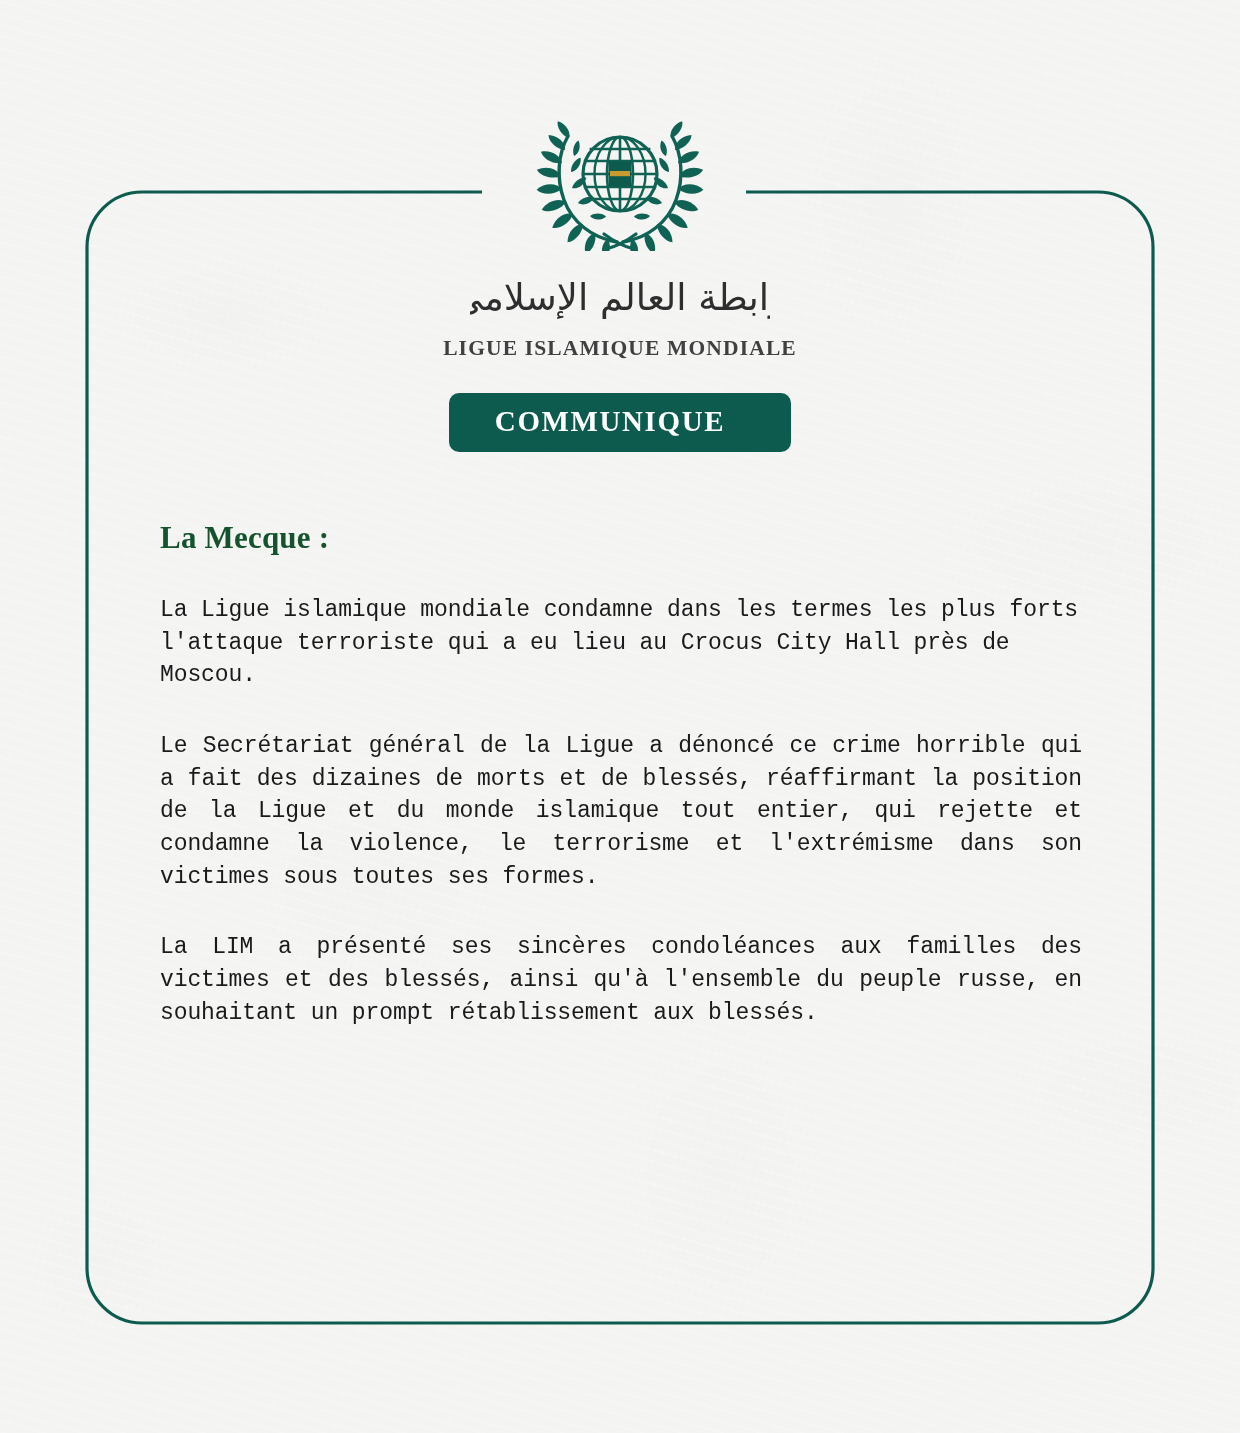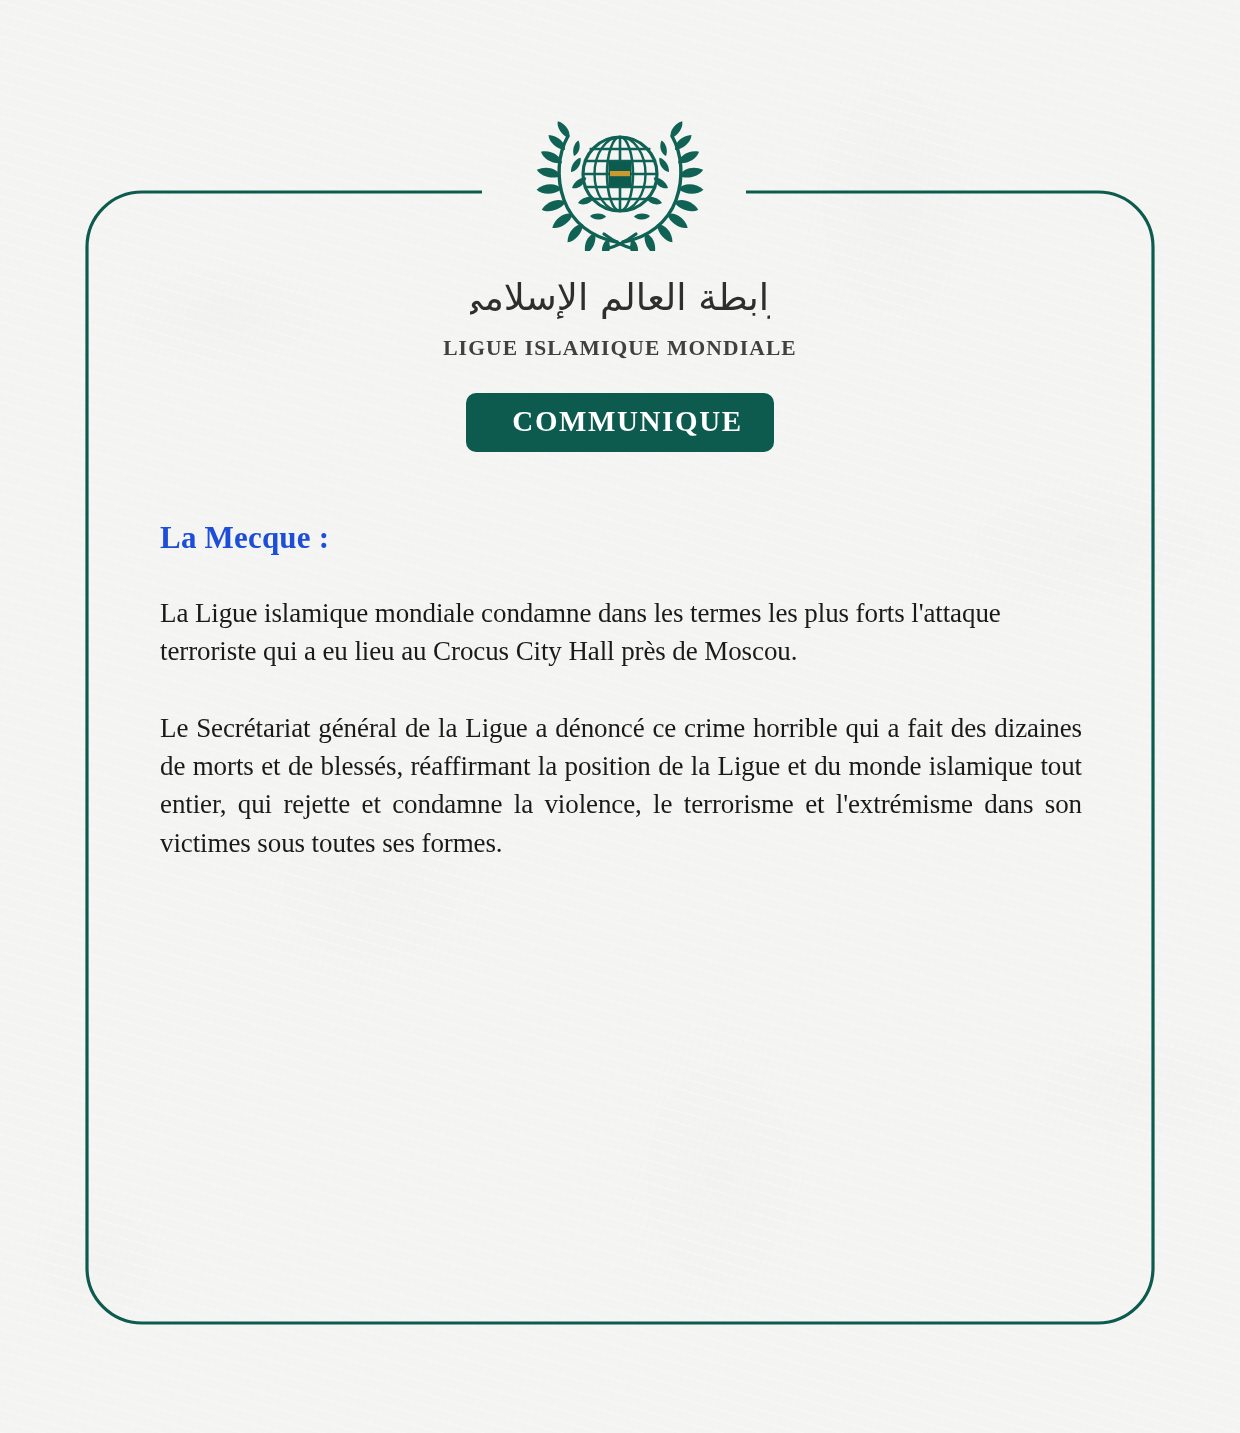--- a/index.html
+++ b/index.html
@@ -91,45 +91,45 @@
     text-align: center;
   }
   .badge {
     display: inline-block;
     background: #0d5b4e;
     color: #ffffff;
     font-family: "Liberation Serif", serif;
     font-weight: bold;
     font-size: 29px;
     letter-spacing: 1.6px;
-    padding: 14px 31px 16px 46px;
+    padding: 14px 66px 16px 46px;
     border-radius: 10px;
     line-height: 1;
   }
 
   
   .content {
     position: absolute;
     left: 160px;
     top: 520px;
     width: 922px;
   }
 
   .dateline {
     font-family: "Liberation Serif", serif;
     font-weight: bold;
     font-size: 31px;
-    color: #1d4ed8;
+    color: #14532d;
     margin-bottom: 38px;
     letter-spacing: 0.2px;
   }
 
   .para {
-    font-family: Liberation Serif, serif;
-    font-size: 27px;
+    font-family: Liberation Mono, monospace;
+    font-size: 23px;
     line-height: 1.42;
     color: #1a1a1a;
     margin-bottom: 38px;
     letter-spacing: -0.1px;
   }
   .para.justified { text-align: justify; text-justify: inter-word; }
   .para:last-child { margin-bottom: 0; }
 </style>
 </head>
 <body>
@@ -292,13 +292,14 @@
 </div>
 
 <div class="badge-wrap">
   <span class="badge">COMMUNIQUE</span>
 </div>
 
 <div class="content">
   <div class="dateline">La Mecque :</div>
   <p class="para">La Ligue islamique mondiale condamne dans les termes les plus forts l'attaque terroriste qui a eu lieu au Crocus City Hall près de Moscou.</p>
   <p class="para justified">Le Secrétariat général de la Ligue a dénoncé ce crime horrible qui a fait des dizaines de morts et de blessés, réaffirmant la position de la Ligue et du monde islamique tout entier, qui rejette et condamne la violence, le terrorisme et l'extrémisme dans son victimes sous toutes ses formes.</p>
+  <p class="para justified">La LIM a présenté ses sincères condoléances aux familles des victimes et des blessés, ainsi qu'à l'ensemble du peuple russe, en souhaitant un prompt rétablissement aux blessés.</p>
 </div>
 
 </body></html>

